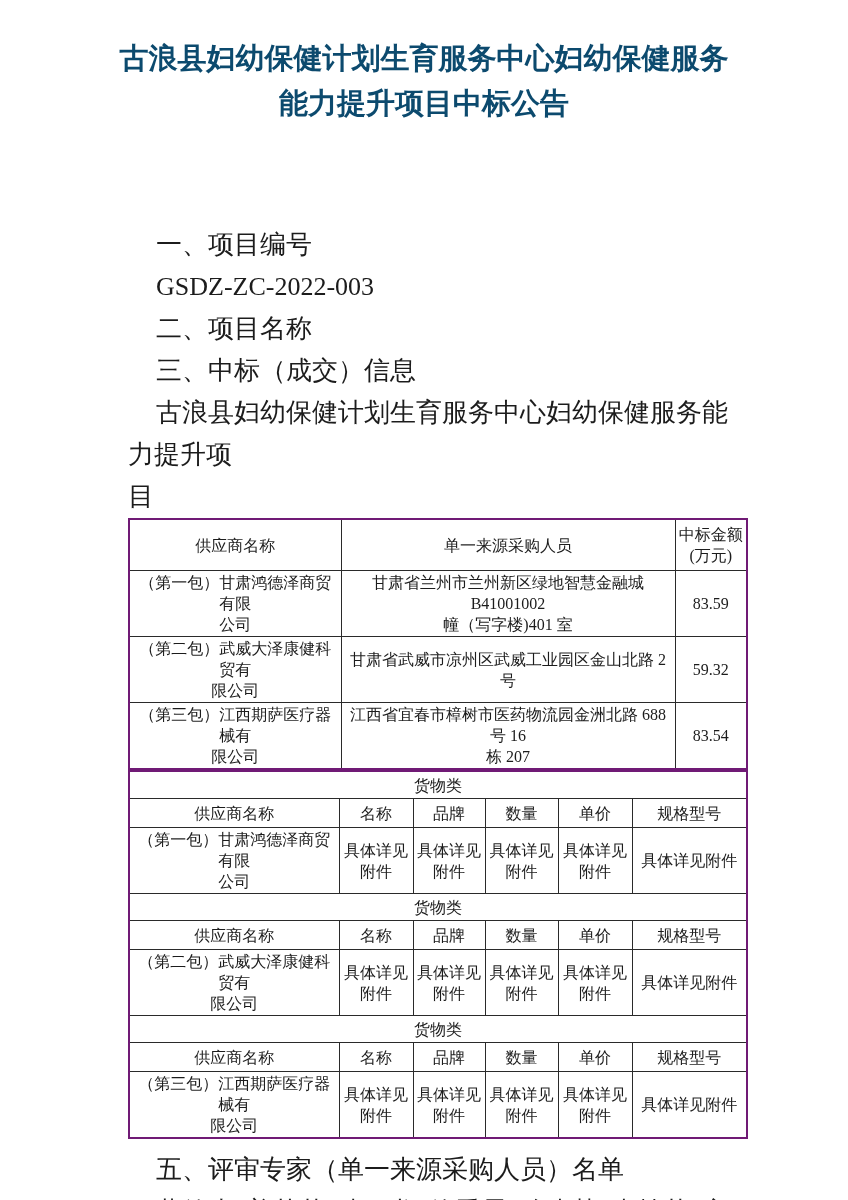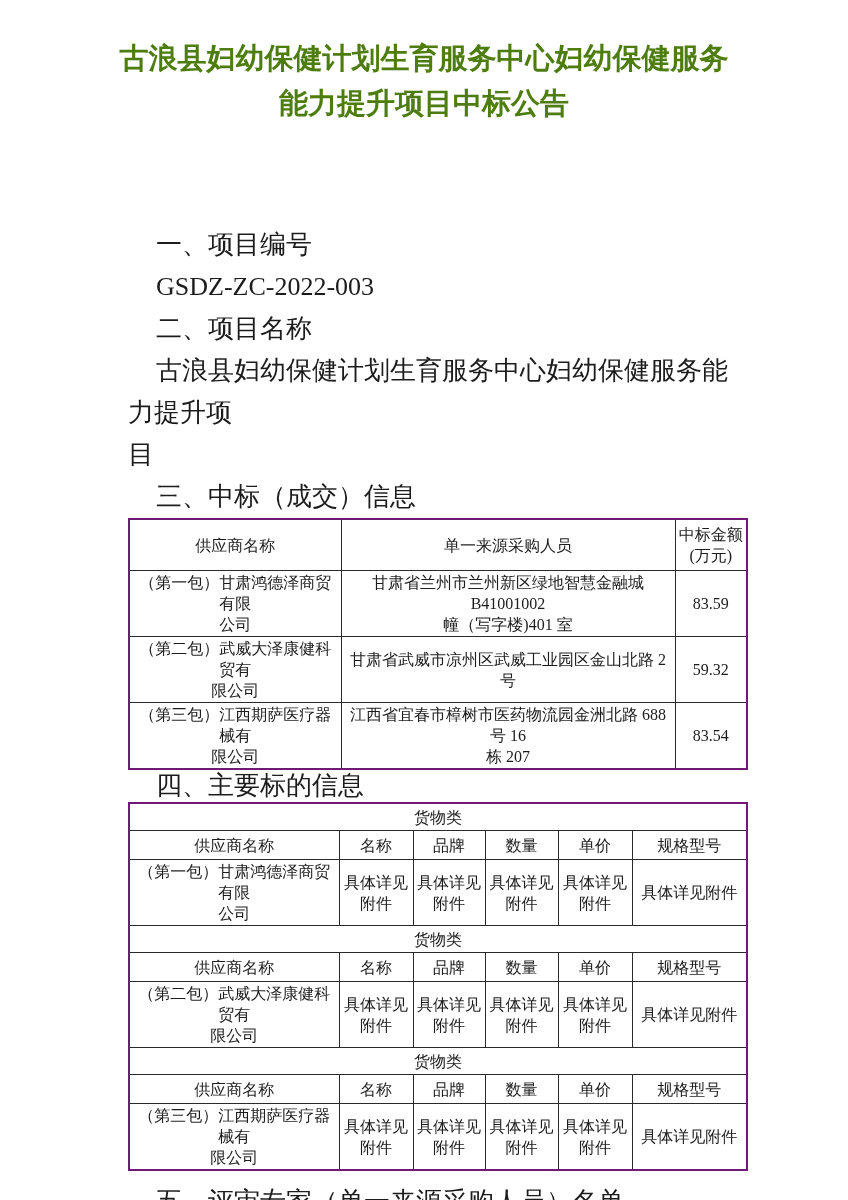--- a/index.html
+++ b/index.html
@@ -20,21 +20,21 @@
     height: 1200px;
     background: #ffffff;
   }
   .doc-title {
     margin: 36px auto 0 auto;
     width: 700px;
     text-align: center;
     font-size: 29px;
     font-weight: bold;
     line-height: 45px;
-    color: #4d7c0f;
+    color: #0c4a6e;
   }
   .content {
     margin-left: 128px;
     width: 618px;
   }
   .para {
     margin: 0;
     font-size: 26px;
     line-height: 42px;
     text-indent: 28px;
@@ -83,24 +83,24 @@
     <div>古浪县妇幼保健计划生育服务中心妇幼保健服务</div>
     <div>能力提升项目中标公告</div>
   </div>
 
   <div class="content">
 
     <p class="para first-section">一、项目编号</p>
     <p class="para">GSDZ-ZC-2022-003</p>
 
     <p class="para">二、项目名称</p>
+    <p class="para">三、中标（成交）信息</p>
+
     <p class="para">古浪县妇幼保健计划生育服务中心妇幼保健服务能力提升项
 目</p>
-
-    <p class="para">三、中标（成交）信息</p>
 
     <table class="award-table">
       <colgroup>
         <col style="width:212px">
         <col style="width:334px">
         <col style="width:72px">
       </colgroup>
       <tbody>
         <tr>
           <th>供应商名称</th>
@@ -124,21 +124,20 @@
         <tr>
           <td>（第三包）江西期萨医疗器械有
 限公司</td>
           <td>江西省宜春市樟树市医药物流园金洲北路 688 号 16
 栋 207</td>
           <td>83.54</td>
         </tr>
       </tbody>
     </table>
 
-    <p class="para sec4">四、主要标的信息</p>
 
     <table class="subject-table">
       <colgroup>
         <col style="width:210px">
         <col style="width:74px">
         <col style="width:72px">
         <col style="width:73px">
         <col style="width:74px">
         <col style="width:115px">
       </colgroup>

